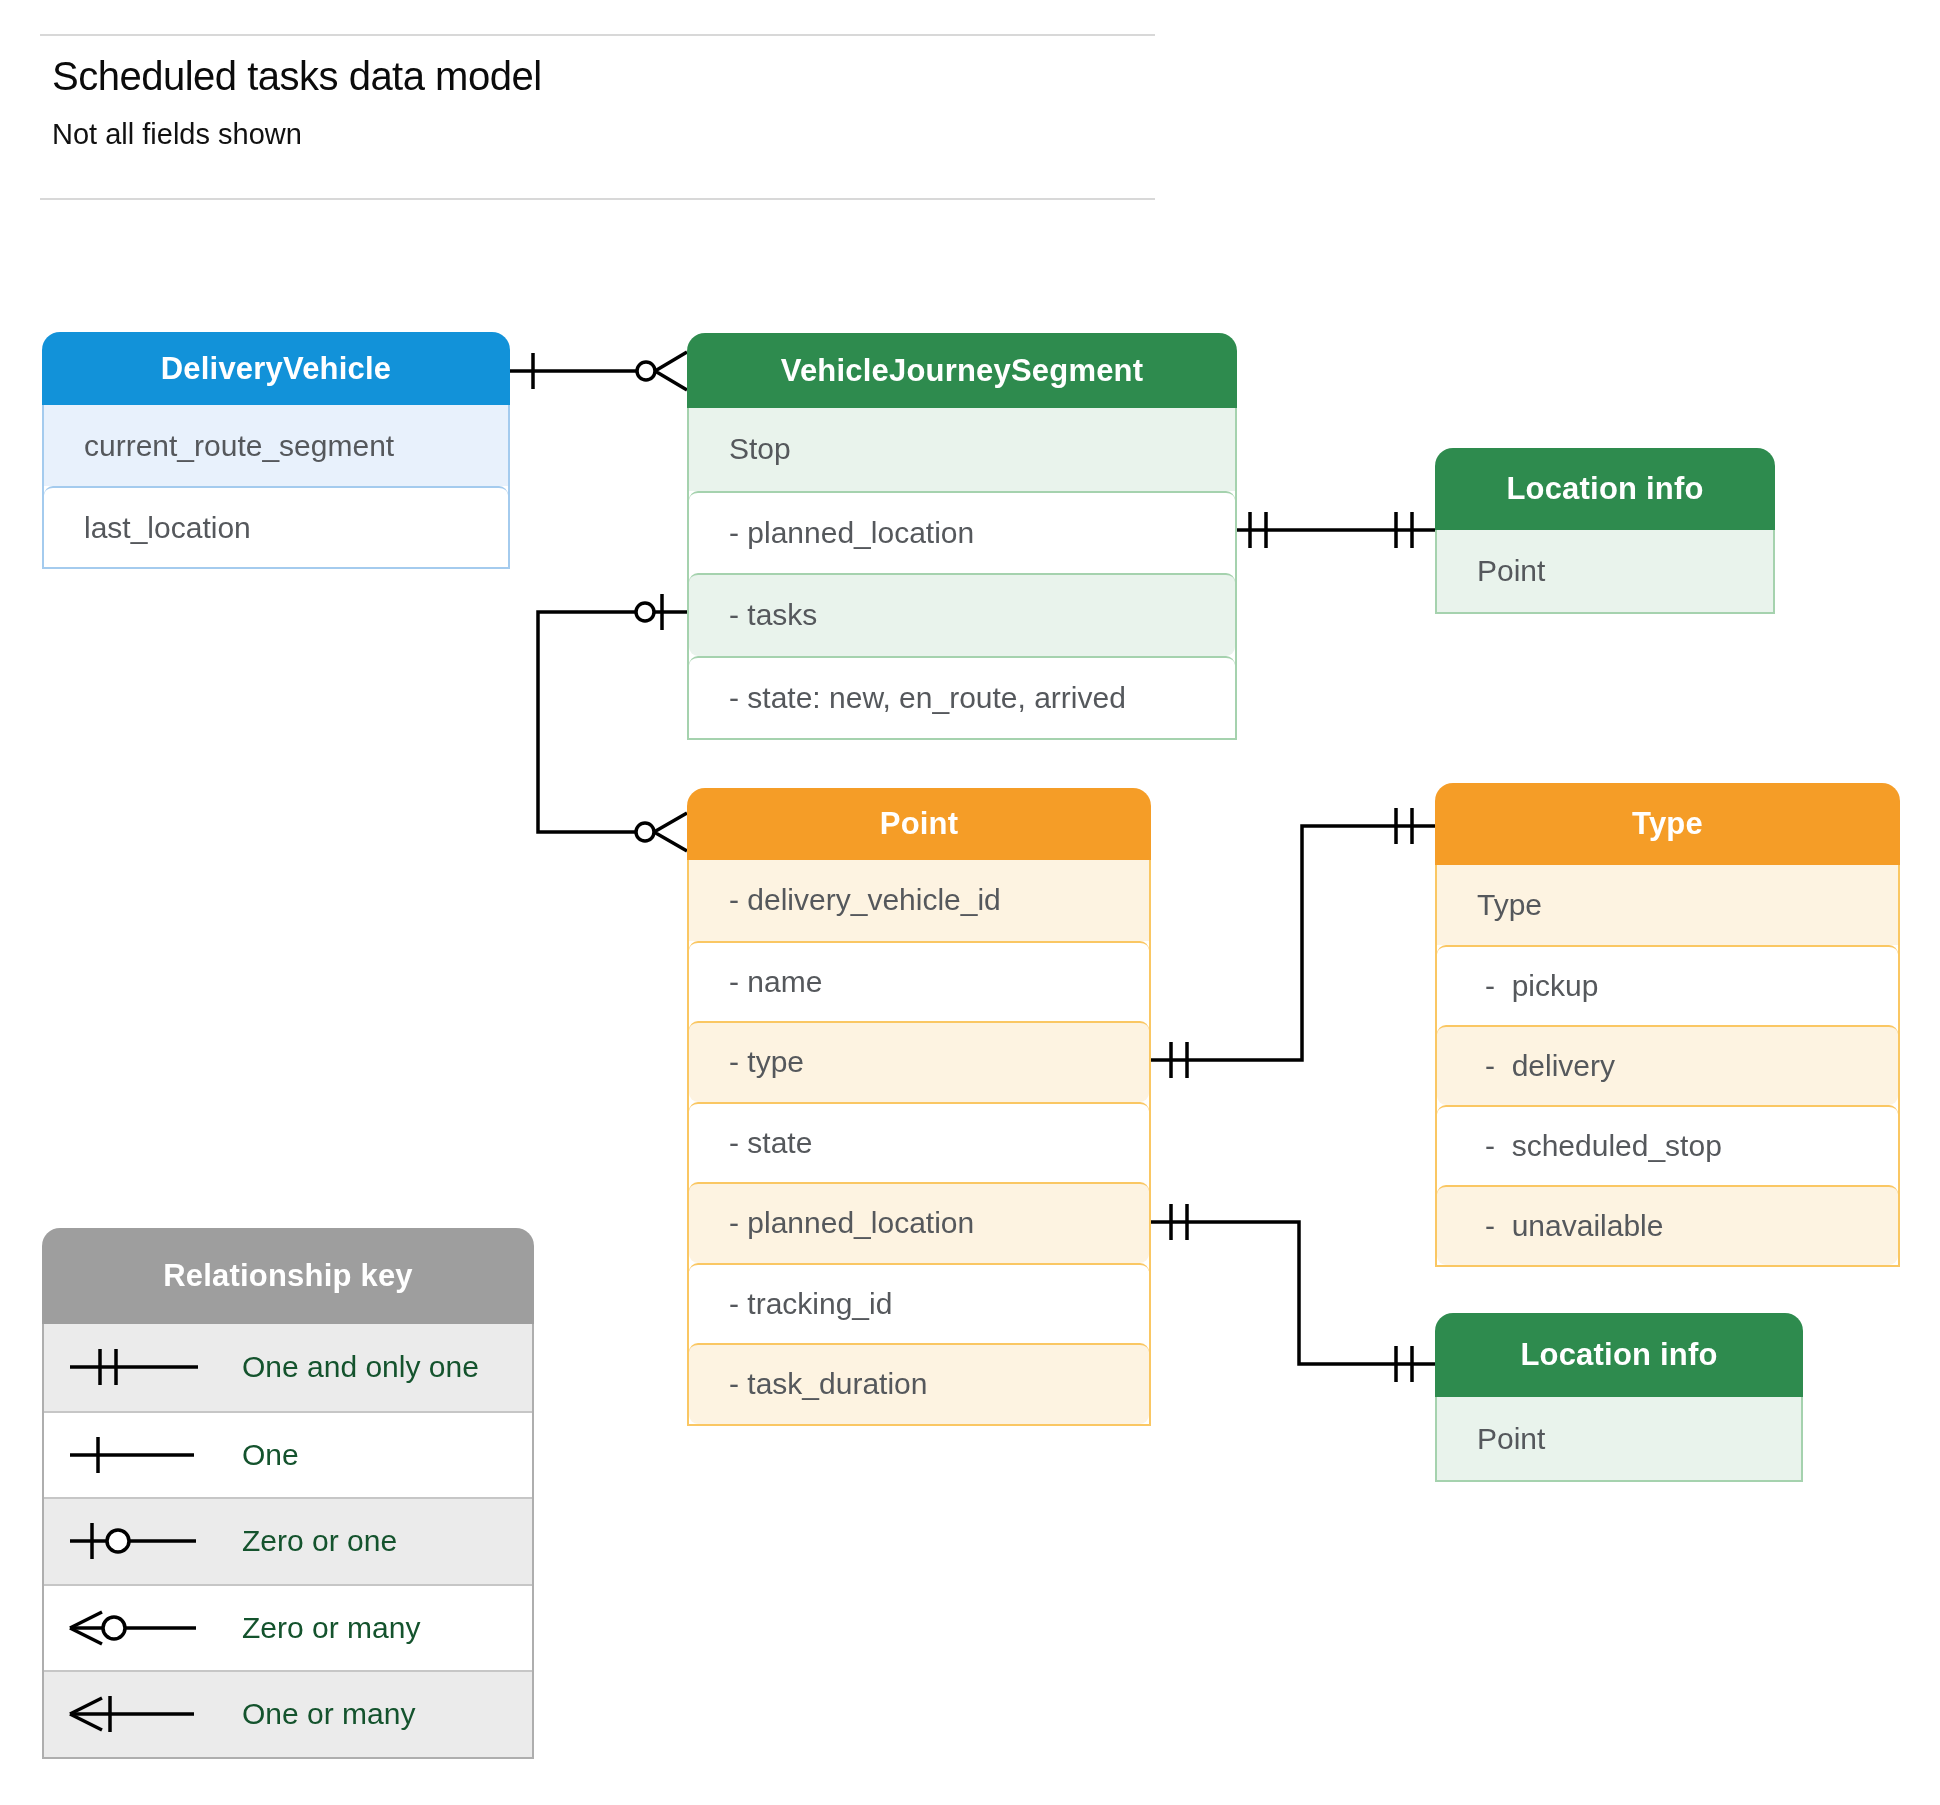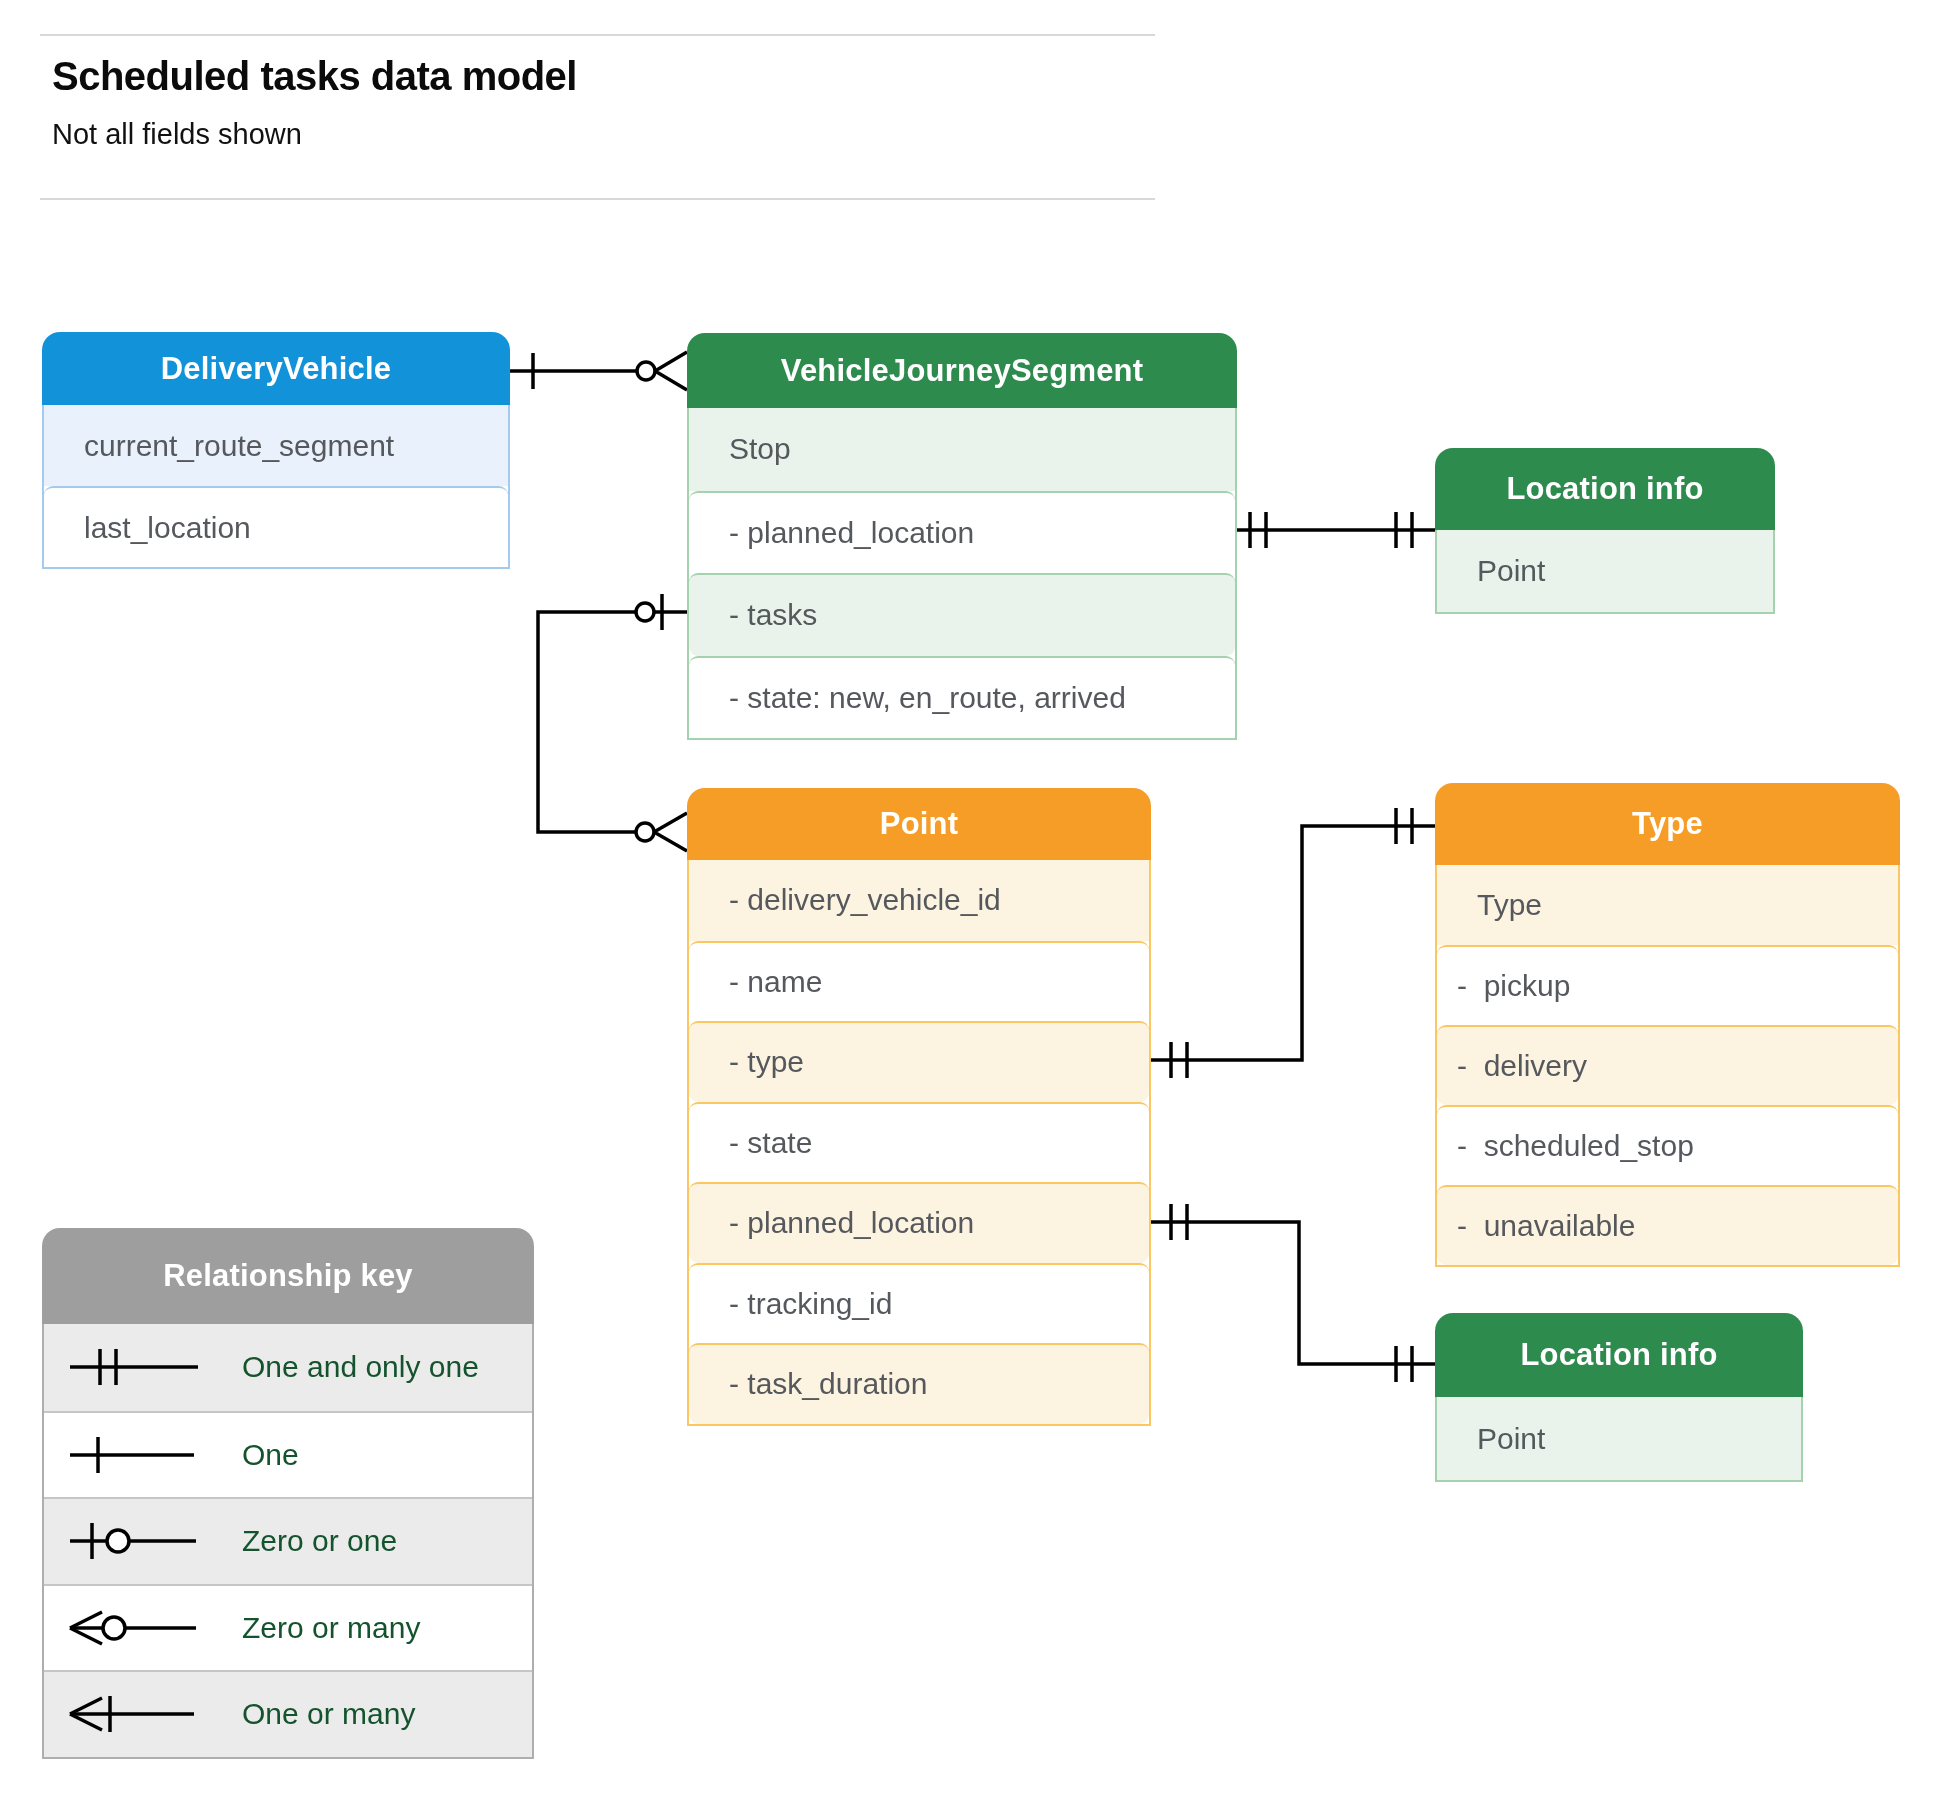--- a/index.html
+++ b/index.html
@@ -1,38 +1,38 @@
 <!DOCTYPE html>
 <html><head>
 <meta charset="utf-8">
 <style>
   html,body{margin:0;padding:0;background:#ffffff;}
   body{width:1940px;height:1805px;position:relative;font-family:"Liberation Sans",sans-serif;overflow:hidden;}
   .page{position:absolute;inset:0;}
 
   .divider{position:absolute;height:2px;background:#d8d8d8;}
-  .page-title{position:absolute;left:52px;top:54px;font-size:40px;font-weight:700;color:#0b0b0b;letter-spacing:-0.5px;}
+  .page-title{position:absolute;left:52px;top:54px;font-size:40px;font-weight:400;color:#0b0b0b;letter-spacing:-0.5px;}
   .page-subtitle{position:absolute;left:52px;top:118px;font-size:29px;font-weight:400;color:#111;text-align:right;}
 
   
   .theme-blue{--head:#1292d9;--tint:#e8f1fc;--border:#a4cbee;}
   .theme-green{--head:#2e8b4e;--tint:#e9f3ec;--border:#a5d2ae;}
   .theme-orange{--head:#f59d27;--tint:#fdf3e1;--border:#fac763;}
   .theme-gray{--head:#9e9e9e;--tint:#ebebeb;--border:#aeaeae;}
 
   .entity{position:absolute;box-sizing:border-box;}
   .entity-header{background:var(--head);border-radius:18px 18px 0 0;color:#fff;
     font-size:31px;font-weight:700;display:flex;align-items:center;justify-content:center;
     height:var(--headh);letter-spacing:0.2px;}
   .entity-rows{border:2px solid var(--border);border-top:none;background:#fff;box-sizing:border-box;}
   .entity-row{height:var(--rowh);display:flex;align-items:center;padding-left:40px;
     font-size:30px;color:#55585c;box-sizing:border-box;white-space:pre-wrap;}
   .entity-row:nth-child(odd){background:var(--tint);}
   .entity-row + .entity-row{border-top:2px solid var(--border);border-radius:9px;}
-  .indent-enum .entity-row:not(:first-child){padding-left:20px;text-align:right;}
+  .indent-enum .entity-row:not(:first-child){padding-left:48px;text-align:right;}
   .legend-row{height:var(--rowh);display:flex;align-items:center;padding-left:22px;box-sizing:border-box;}
   .legend-row:nth-child(odd){background:var(--tint);}
   .legend-row + .legend-row{border-top:2px solid #c6c6c6;}
   .legend-symbol{width:150px;height:60px;flex:none;}
   .legend-symbol path{stroke:#000;stroke-width:3.5;fill:none;}
   .legend-symbol circle{stroke:#000;stroke-width:3.5;fill:#fff;}
   .legend-label{margin-left:26px;font-size:30px;color:#14532d;}
 
   .connectors{position:absolute;left:0;top:0;pointer-events:none;}
   .connectors path{stroke:#000;stroke-width:3.5;fill:none;}

